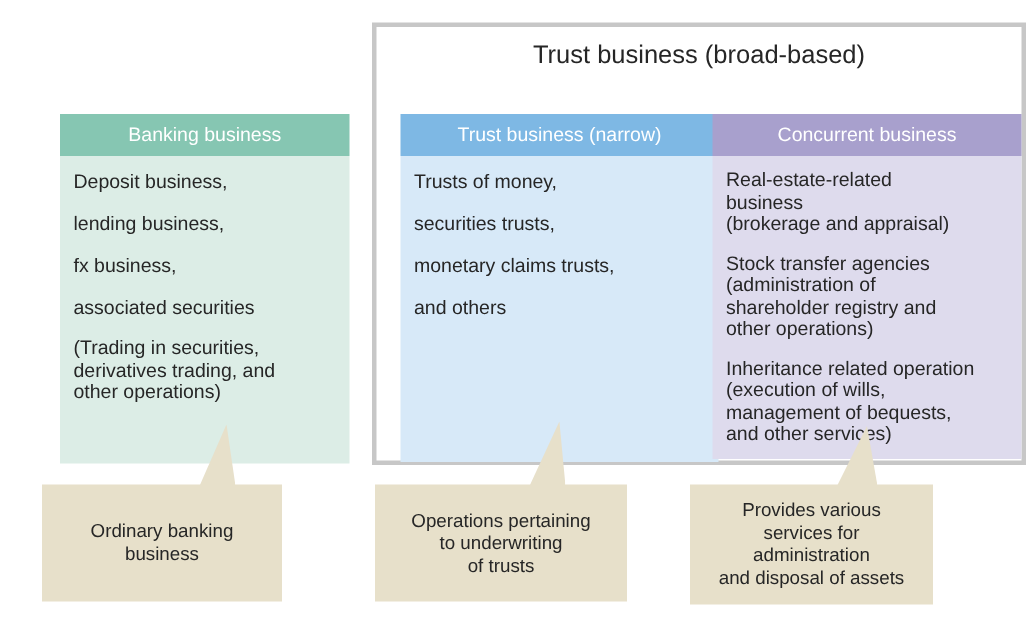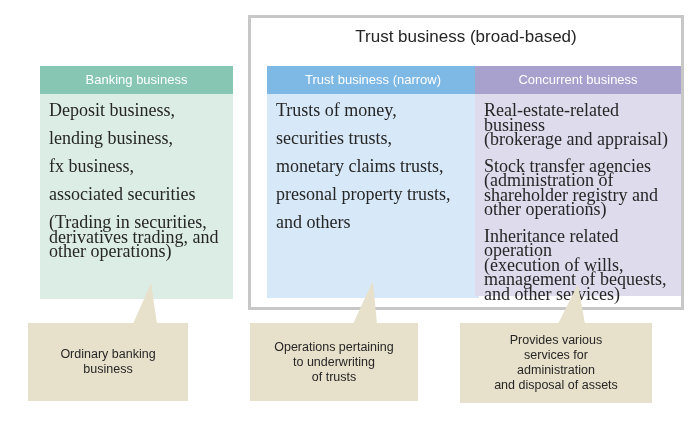--- a/index.html
+++ b/index.html
@@ -10,45 +10,45 @@
   }
   .outer-box{
     position:absolute;left:248px;top:15px;width:436px;height:295px;
     border:3px solid var(--outer-border,#c7c7c7);box-sizing:border-box;
     background:#fff;z-index:1;
   }
   .broad-title{
     position:absolute;left:248px;top:27px;width:436px;
     text-align:center;font-size:17px;z-index:2;
   }
-  .col{position:absolute;top:66px;z-index:2;}
+  .col{position:absolute;top:76px;z-index:2;}
   .col-banking{left:40px;width:193px;}
   .col-trust{left:267px;width:212px;}
   .col-concurrent{left:475px;width:206px;}
   .col-header{
     height:28px;line-height:28px;text-align:center;
     color:#ffffff;font-size:13px;
   }
   .col-banking .col-header{background:var(--banking-header,#86c6b2);}
   .col-trust .col-header{background:var(--trust-header,#7eb8e4);}
   .col-concurrent .col-header{background:var(--concurrent-header,#a8a0cd);}
-  .col-body{padding:9px 9px 0 9px;box-sizing:border-box;font-size:18px;font-family:Liberation Serif, serif;}
+  .col-body{padding:9px 9px 0 9px;box-sizing:border-box;font-size:13px;}
   .col-banking .col-body{background:var(--banking-body,#dcede6);height:205px;}
   .col-trust .col-body{background:var(--trust-body,#d7e9f8);height:204px;}
   .col-concurrent .col-body{background:var(--concurrent-body,#dedbed);height:202px;}
   .list-item{line-height:15px;margin-bottom:13px;}
   .note,.para{white-space:pre-line;line-height:14.5px;margin-bottom:12px;}
   .callout{
     position:absolute;top:323px;background:var(--callout-bg,#e7e0ca);
     display:flex;align-items:center;justify-content:center;text-align:center;
     font-size:12.5px;line-height:15px;white-space:pre-line;z-index:4;
   }
   .callout-1{left:28px;width:160px;height:78px;}
   .callout-2{left:250px;width:168px;height:78px;}
-  .callout-3{left:460px;width:192px;height:80px;}
+  .callout-3{left:460px;width:162px;height:80px;}
   .tail{position:absolute;background:var(--callout-bg,#e7e0ca);z-index:5;}
   .tail-1{left:133px;top:283px;width:24px;height:41px;
     clip-path:polygon(75% 0,100% 100%,0 100%);}
   .tail-2{left:353px;top:281px;width:24px;height:43px;
     clip-path:polygon(83% 0,100% 100%,0 100%);}
   .tail-3{left:558px;top:284px;width:27px;height:40px;
     clip-path:polygon(74% 0,100% 100%,0 100%);}
 </style>
 </head>
 <body>
@@ -70,21 +70,20 @@
 other operations)</div>
     </div>
   </div>
 
   <div class="col col-trust">
     <div class="col-header">Trust business (narrow)</div>
     <div class="col-body">
       <div class="list-item">Trusts of money,</div>
       <div class="list-item">securities trusts,</div>
       <div class="list-item">monetary claims trusts,</div>
-      <div class="list-item">presonal property trusts,</div>
       <div class="list-item">and others</div>
     </div>
   </div>
 
   <div class="col col-concurrent">
     <div class="col-header">Concurrent business</div>
     <div class="col-body">
       <div class="para">Real-estate-related
 business
 (brokerage and appraisal)</div>

